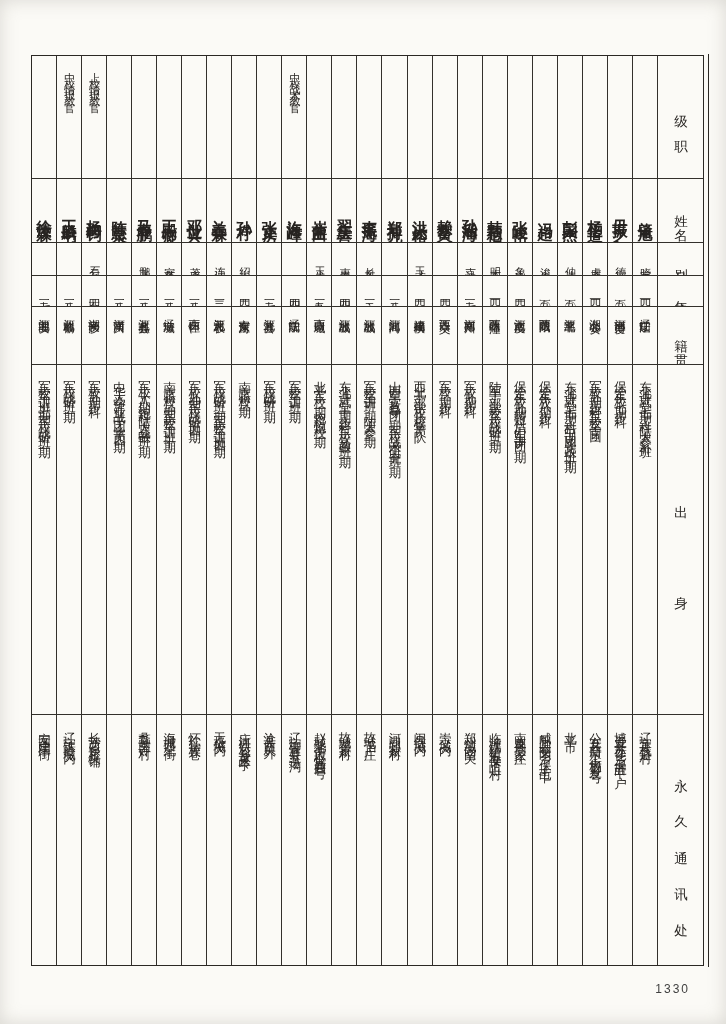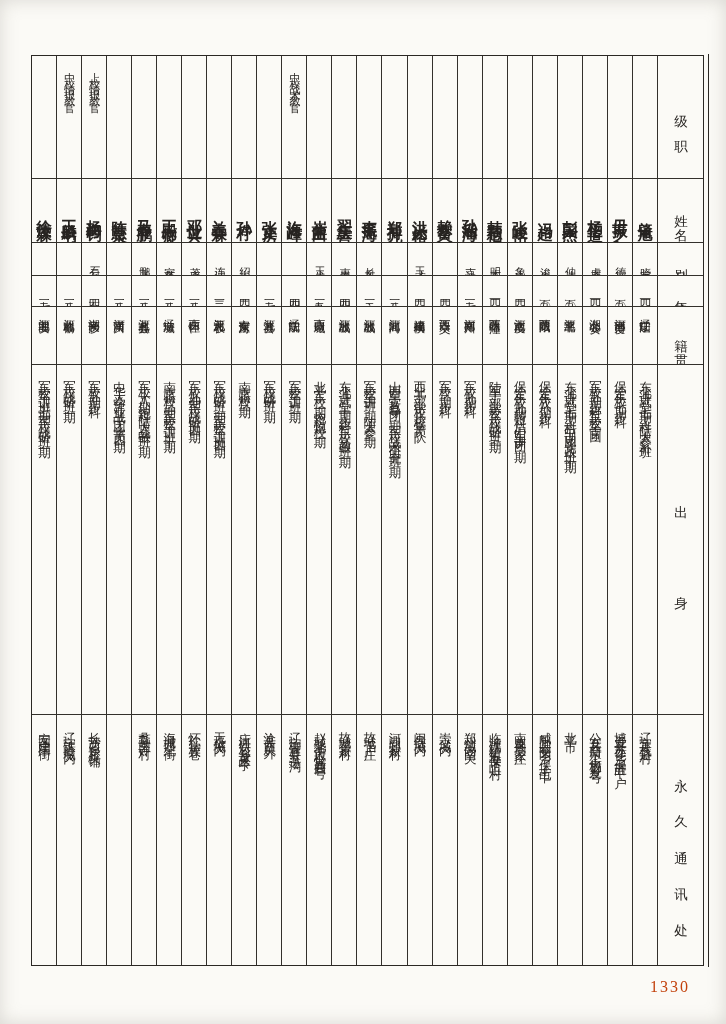--- a/index.html
+++ b/index.html
@@ -54,22 +54,22 @@
   .hd{align-items:center;padding-top:0;}
   .h-rank  .vtext{letter-spacing:26px;margin-bottom:-26px;}
   .h-name  .vtext{letter-spacing:14px;margin-bottom:-14px;}
   .h-alias .vtext{letter-spacing:3px;margin-bottom:-3px;}
   .h-age   .vtext{letter-spacing:3px;margin-bottom:-3px;}
   .h-origin.vtext,.h-origin .vtext{letter-spacing:14px;margin-bottom:-14px;}
   .h-bg    .vtext{letter-spacing:92px;margin-bottom:-92px;}
   .h-addr  .vtext{letter-spacing:36px;margin-bottom:-36px;}
   .page-number{
     position:absolute;right:36px;bottom:28px;
-    font-family:Liberation Serif, serif;
-    font-size:16px;letter-spacing:2px;color:#c2410c;
+    font-family:Liberation Sans, sans-serif;
+    font-size:12px;letter-spacing:2px;color:#404040;
   }
 </style>
 </head>
 <body>
 
 <div class="sheet">
   <div class="table">
 
     <div class="col header-col">
       <div class="cell hd r-rank h-rank">

